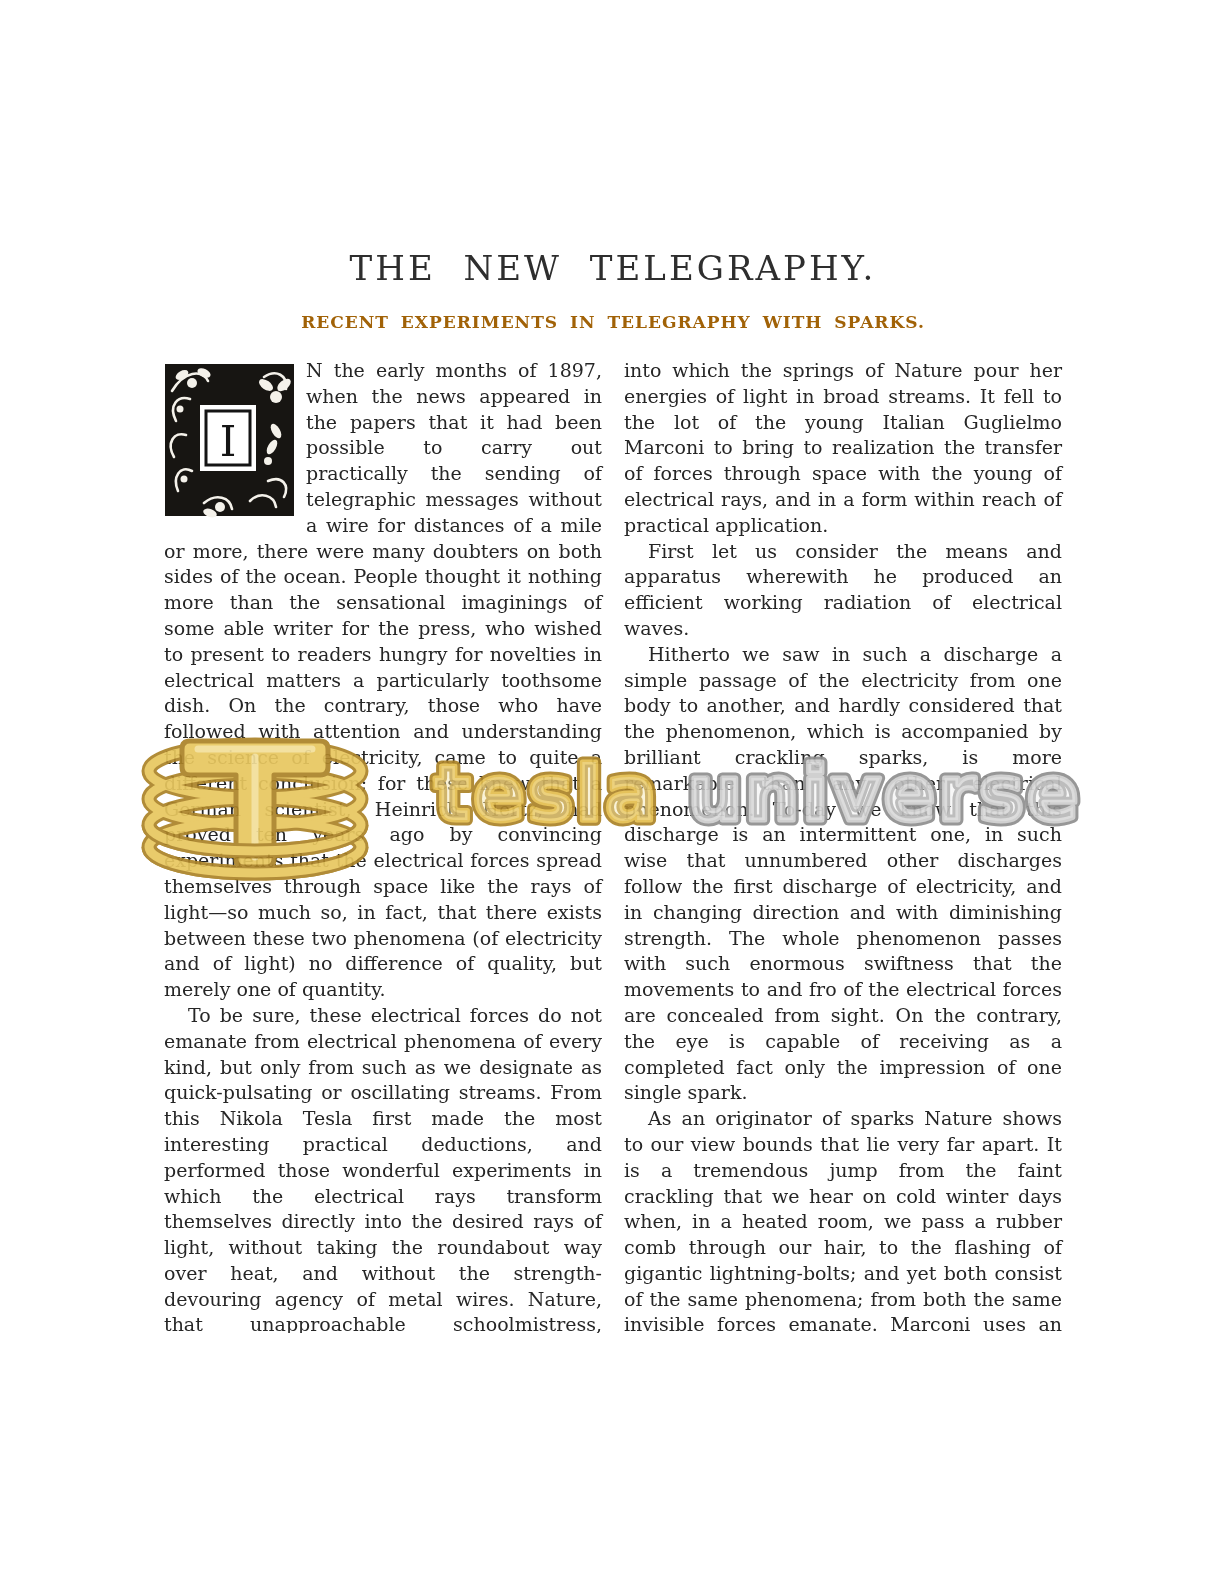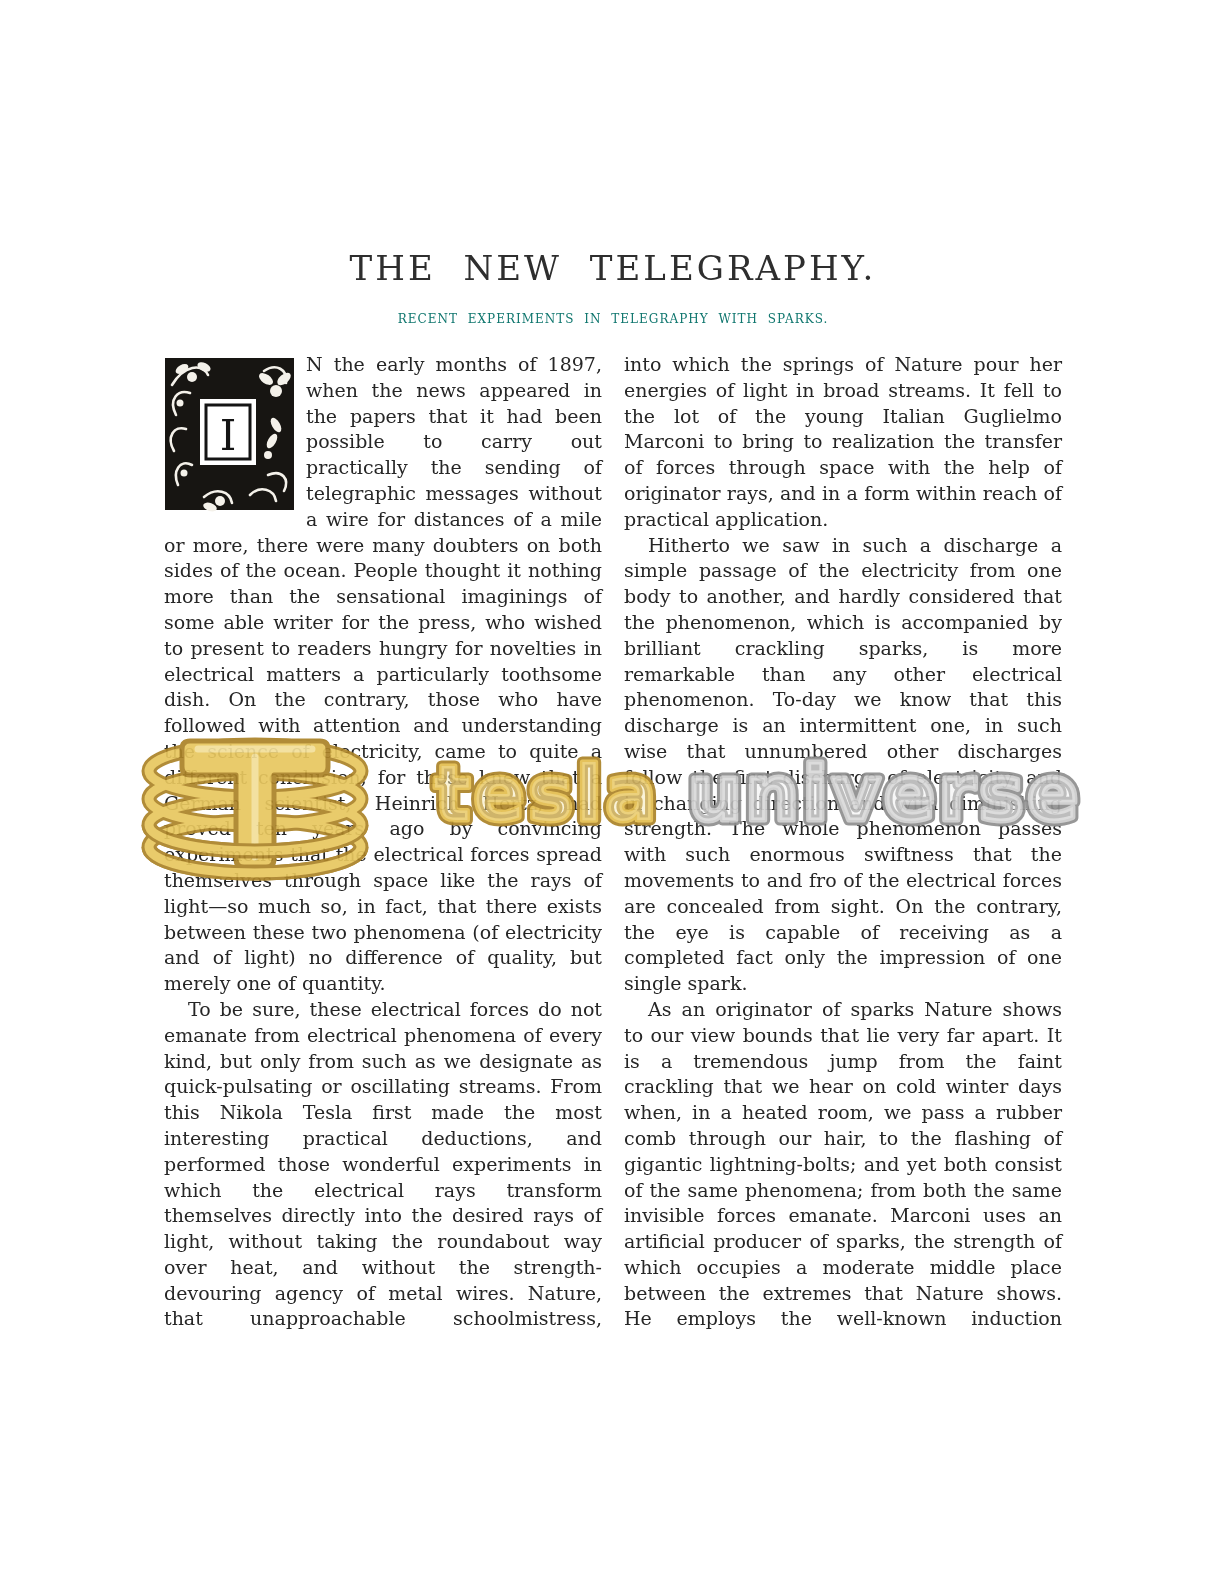--- a/index.html
+++ b/index.html
@@ -18,25 +18,25 @@
     text-align:center;
     font-size:34px;
     letter-spacing:3px;
     word-spacing:14px;
     color:#2e2e2e;
     white-space:nowrap;
   }
   .subtitle {
     margin-top:24px;
     text-align:center;
-    font-size:12px;
-    font-weight:normal;
+    font-size:17px;
+    font-weight:bold;
     letter-spacing:1px;
     word-spacing:5px;
-    color:#0f766e;
+    color:#a16207;
     white-space:nowrap;
   }
   .byline {
     margin-top:22px;
     text-align:center;
     font-size:19px;
     letter-spacing:2px;
     word-spacing:7px;
     color:#2e2e2e;
   }
@@ -129,21 +129,22 @@
             <rect x="42" y="50" width="44" height="54" fill="none" stroke="#141414" stroke-width="3"></rect>
             <text x="64" y="95" text-anchor="middle" font-family="DejaVu Serif, serif" font-size="42" fill="#141414">I</text>
           </svg>
         </div>
         <p>N the early months of 1897, when the news appeared in the papers that it had been possible to carry out practically the sending of telegraphic messages without a wire for distances of a mile or more, there were many doubters on both sides of the ocean.  People thought it nothing more than the sensational imaginings of some able writer for the press, who wished to present to readers hungry for novelties in electrical matters a particularly toothsome dish.  On the contrary, those who have followed with attention and understanding the science of electricity, came to quite a different conclusion; for these knew that a German scientist, Heinrich Hertz, had proved ten years ago by convincing experiments that the electrical forces spread themselves through space like the rays of light—so much so, in fact, that there exists between these two phenomena (of electricity and of light) no difference of quality, but merely one of quantity.</p>
         <p class="indent">To be sure, these electrical forces do not emanate from electrical phenomena of every kind, but only from such as we designate as quick-pulsating or oscillating streams.  From this Nikola Tesla first made the most interesting practical deductions, and performed those wonderful experiments in which the electrical rays transform themselves directly into the desired rays of light, without taking the roundabout way over heat, and without the strength-devouring agency of metal wires.  Nature, that unapproachable schoolmistress, furnished him a shining example; for she had already solved the great problem thousands of years before.  In the body of the glow-worm, which delights us on warm summer evenings with the magic of its greenish glow, she employs her whole strength in the selective radiance of light.  Nikola Tesla followed Nature’s footsteps and came upon the banks of a new river,</p>
 
       </div>
 
       <div class="col">
-        <p>into which the springs of Nature pour her energies of light in broad streams.  It fell to the lot of the young Italian Guglielmo Marconi to bring to realization the transfer of forces through space with the help of originator rays, and in a form within reach of practical application.</p>
+        <p>into which the springs of Nature pour her energies of light in broad streams.  It fell to the lot of the young Italian Guglielmo Marconi to bring to realization the transfer of forces through space with the young of electrical rays, and in a form within reach of practical application.</p>
+        <p class="indent">First let us consider the means and apparatus wherewith he produced an efficient working radiation of electrical waves.</p>
         <p class="indent">Hitherto we saw in such a discharge a simple passage of the electricity from one body to another, and hardly considered that the phenomenon, which is accompanied by brilliant crackling sparks, is more remarkable than any other electrical phenomenon. To-day we know that this discharge is an intermittent one, in such wise that unnumbered other discharges follow the first discharge of electricity, and in changing direction and with diminishing strength.  The whole phenomenon passes with such enormous swiftness that the movements to and fro of the electrical forces are concealed from sight. On the contrary, the eye is capable of receiving as a completed fact only the impression of one single spark.</p>
         <p class="indent">As an originator of sparks Nature shows to our view bounds that lie very far apart. It is a tremendous jump from the faint crackling that we hear on cold winter days when, in a heated room, we pass a rubber comb through our hair, to the flashing of gigantic lightning-bolts; and yet both consist of the same phenomena; from both the same invisible forces emanate.  Marconi uses an artificial producer of sparks, the strength of which occupies a moderate middle place between the extremes that Nature shows. He employs the well-known induction apparatus, that important instrument for the production of Roentgen rays, and connects its binding-clamp with two spheres of brass,</p>
       </div>
 
     </div>
   </div>
 
   <div class="page-number">867</div>
 
   <svg class="watermark" viewBox="0 0 1224 210">

